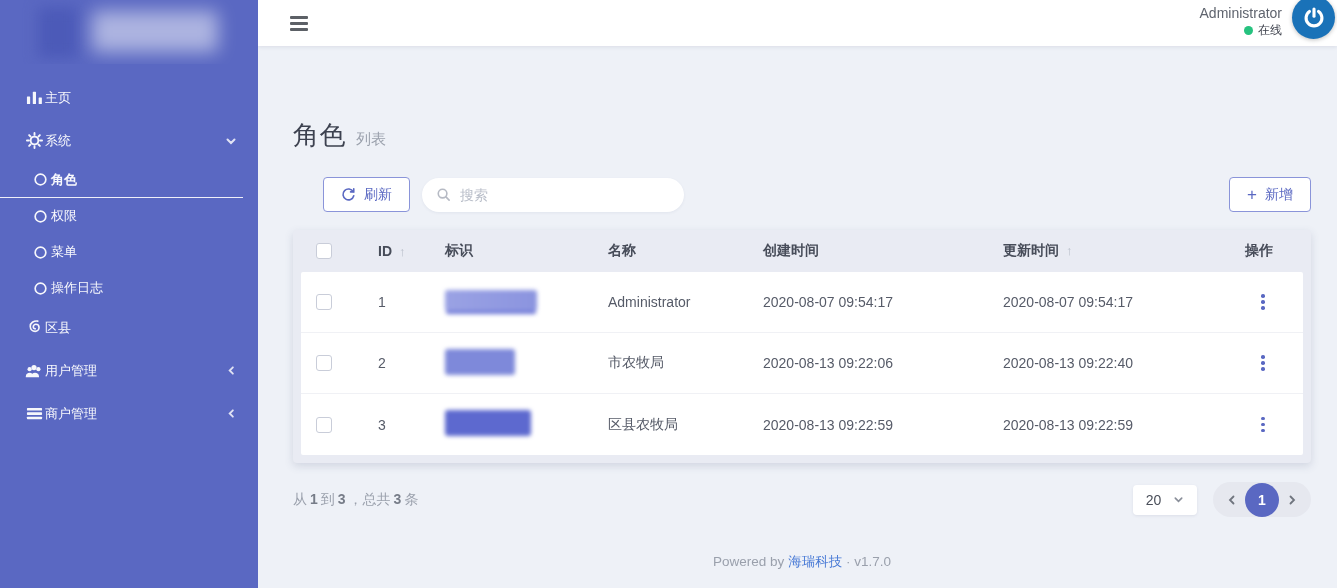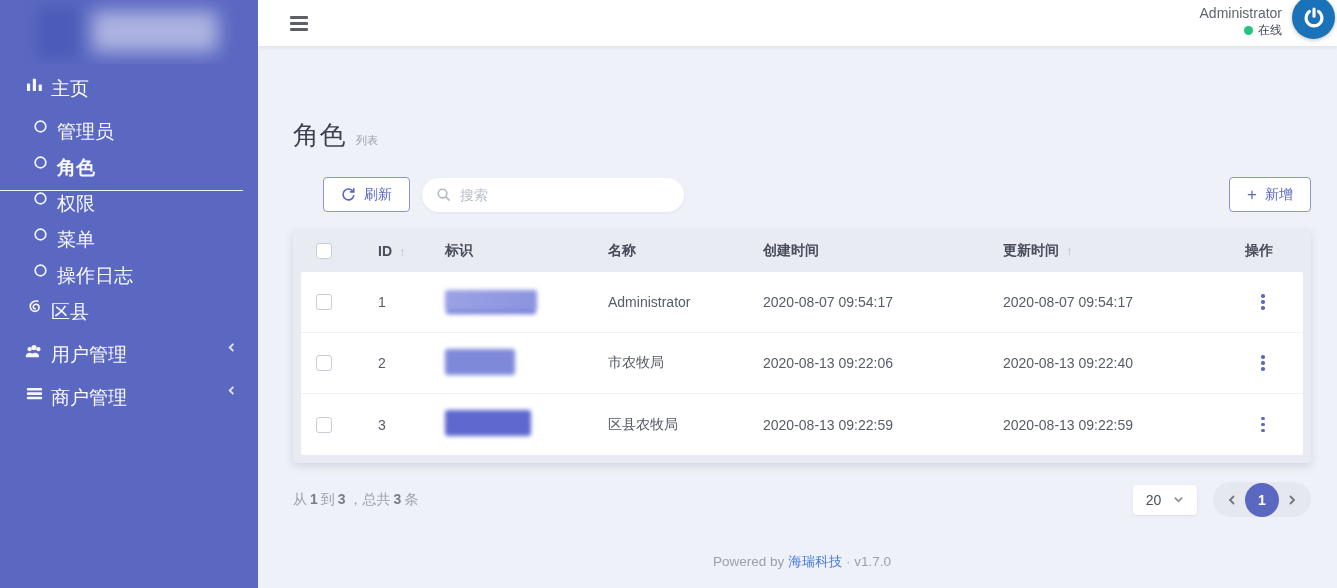--- a/index.html
+++ b/index.html
@@ -10,42 +10,42 @@
   html,body{width:1337px; height:588px; overflow:hidden;}
   body{font-family:"Liberation Sans","DejaVu Sans",sans-serif; background:#eef1f7; color:var(--txt);}
   .app{display:flex; width:1337px; height:588px;}
 
   
   .sidebar{width:258px; min-width:258px; background:var(--sidebar-bg); color:#fff; position:relative; z-index:3;}
   .logo{position:relative; height:64px; overflow:hidden; cursor:pointer;}
   .logo-b1{position:absolute; left:38px; top:7px; width:40px; height:51px; background:#4c5ab8; filter:blur(7px); border-radius:4px;}
   .logo-b2{position:absolute; left:92px; top:11px; width:126px; height:41px; background:rgba(255,255,255,.5); filter:blur(9px); border-radius:4px;}
   .menu{padding-top:12px;}
-  .s-item{display:flex; align-items:flex-start; gap:7px; height:43px; padding-left:24px; margin-right:15px; font-size:19px; color:rgba(255,255,255,.96); cursor:pointer; white-space:nowrap;}
+  .s-item{display:flex; align-items:center; gap:1px; height:43px; padding-left:24px; margin-right:15px; font-size:13px; color:rgba(255,255,255,.96); cursor:pointer; white-space:nowrap;}
   .s-item.sub{height:36px; padding-left:30px;}
   .s-item.active{font-weight:bold; border-bottom:1px solid rgba(255,255,255,.9);}
   .s-icon{width:20px; display:flex; justify-content:center; align-items:center; color:#fff; opacity:.95; flex:none;}
   .s-chev{margin-left:auto; margin-right:6px; opacity:.85; display:flex;}
 
   
   .main{flex:1; display:flex; flex-direction:column; min-width:0;gap:34px;}
   .topbar{height:46px; background:#fff; display:flex; align-items:center; justify-content:space-between; padding-left:28px; position:relative; box-shadow:0 1px 4px rgba(40,50,90,.10); z-index:2;}
   .hamburger{background:none; border:none; cursor:pointer; display:flex; flex-direction:column; gap:3px; padding:4px;}
   .hamburger i{display:block; width:18px; height:3px; background:#5c6066; border-radius:1px;}
   .user-zone{display:flex; align-items:flex-start; gap:10px; padding-right:2px; height:100%;}
   .user-meta{text-align:right; padding-top:4px;}
   .username{font-size:14px; color:#5f646e; line-height:18px; cursor:pointer;}
   .status{display:flex; align-items:center; justify-content:flex-end; gap:5px; font-size:12px; color:#3b3f4a; line-height:16px;}
   .dot{width:9px; height:9px; border-radius:50%; background:var(--online); display:inline-block;}
   .power{width:43px; height:43px; border-radius:50%; background:var(--power); border:none; cursor:pointer; display:flex; align-items:center; justify-content:center; position:relative; top:-4px; box-shadow:0 1px 4px rgba(0,0,0,.25);}
 
   .content{flex:1; padding:26px 26px 0 35px; position:relative;}
   .page-head{display:flex; align-items:baseline; margin-top:12px;}
   .page-title{font-size:26px; font-weight:500; color:#3d4250; letter-spacing:.5px;}
-  .page-sub{font-size:11px; color:var(--muted); margin-left:10px;}
+  .page-sub{font-size:15px; color:var(--muted); margin-left:10px;}
 
   .toolbar{display:flex; align-items:center; margin-top:24px;padding-left:30px;}
   .btn-outline{display:inline-flex; align-items:center; gap:8px; height:35px; padding:0 17px; background:#fff; border:1px solid #8a94d9; border-radius:4px; color:var(--accent); font-size:14px; cursor:pointer; font-family:inherit;}
   .search{display:flex; align-items:center; gap:9px; width:262px; height:34px; margin-left:12px; background:#fff; border-radius:17px; padding:0 14px; box-shadow:0 1px 3px rgba(60,70,110,.07);}
   .search input{border:none; outline:none; flex:1; font-size:14px; color:#4a4f5a; font-family:inherit; background:transparent;}
   .search input::placeholder{color:#b9bec9;}
   .toolbar .spacer{flex:1;}
   .plus-glyph{font-size:17px; line-height:1; font-weight:400;}
 
   
@@ -92,27 +92,33 @@
         <div class="s-item">
           <span class="s-icon">
             <svg viewBox="0 0 18 18" width="17" height="17" fill="currentColor">
               <rect x="1" y="8" width="3.4" height="8" rx="0.6"></rect>
               <rect x="7.2" y="3" width="3.4" height="13" rx="0.6"></rect>
               <rect x="13.4" y="9" width="3.4" height="7" rx="0.6"></rect>
             </svg>
           </span>
           <span class="s-label">主页</span>
         </div>
-        <div class="s-item sub">
-          <span class="s-icon">
-            <svg viewBox="0 0 18 18" width="15" height="15" fill="none" stroke="currentColor" stroke-width="2">
-              <circle cx="9" cy="9" r="6.4"></circle>
-            </svg>
-          </span>
-          <span class="s-label">管理员</span>
+        <div class="s-item">
+          <span class="s-icon">
+            <svg viewBox="0 0 18 18" width="17" height="17" fill="none" stroke="currentColor" stroke-width="2" stroke-linecap="round">
+              <circle cx="9" cy="9" r="4.1"></circle>
+              <path d="M9 1v2.1M9 14.9V17M1 9h2.1M14.9 9H17M3.3 3.3l1.5 1.5M13.2 13.2l1.5 1.5M3.3 14.7l1.5-1.5M13.2 4.8l1.5-1.5"></path>
+            </svg>
+          </span>
+          <span class="s-label">系统</span>
+          <span class="s-chev">
+            <svg viewBox="0 0 12 12" width="12" height="12" fill="none" stroke="currentColor" stroke-width="2" stroke-linecap="round">
+              <path d="M2.5 4.5L6 8l3.5-3.5"></path>
+            </svg>
+          </span>
         </div>
         <div class="s-item sub active">
           <span class="s-icon">
             <svg viewBox="0 0 18 18" width="15" height="15" fill="none" stroke="currentColor" stroke-width="2">
               <circle cx="9" cy="9" r="6.4"></circle>
             </svg>
           </span>
           <span class="s-label">角色</span>
         </div>
         <div class="s-item sub">

